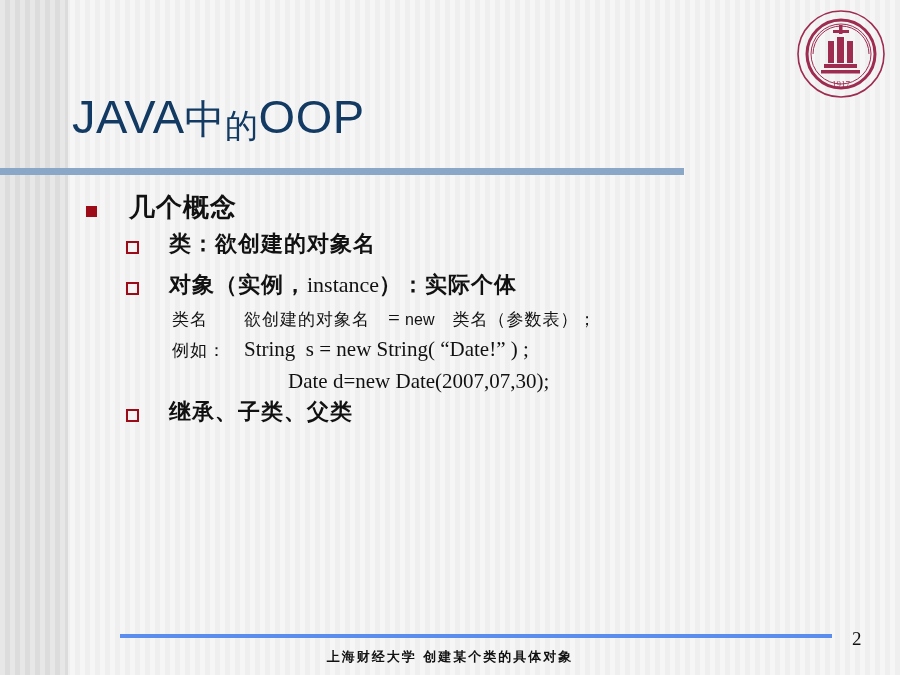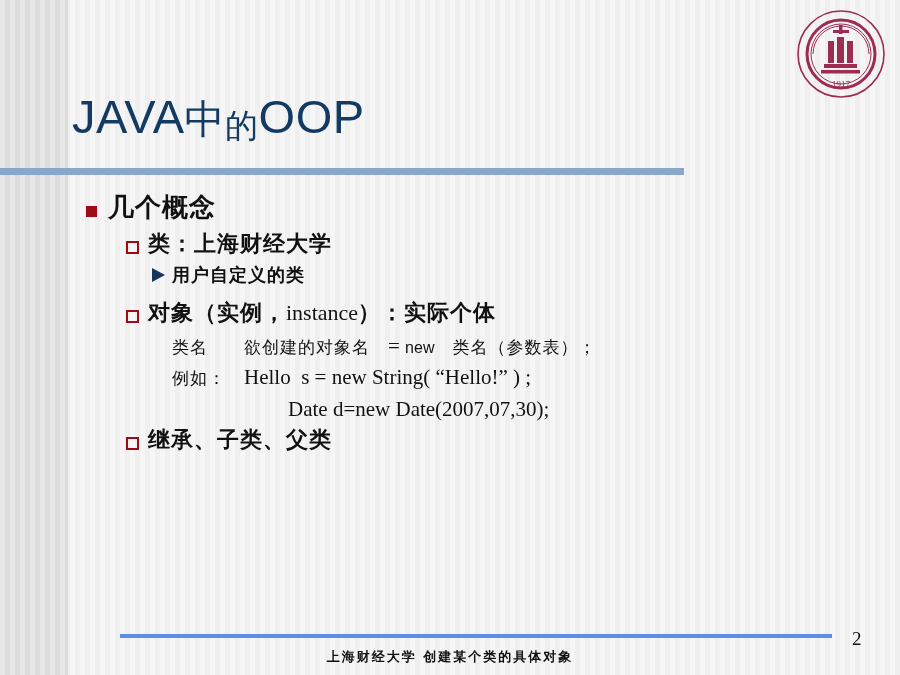--- a/index.html
+++ b/index.html
@@ -83,21 +83,21 @@
   }
 
   
   #body {
     position: absolute;
     left: 0;
     top: 190px;
     width: 900px;
   }
 
-  .row { display: flex; align-items: flex-start; }
+  .row { display: flex; align-items: flex-start; gap: 21px; }
 
   
   .lvl1 {
     margin-left: 86px;
     margin-bottom: 4px;
   }
   .lvl1 .bullet {
     width: 22px;
     flex: 0 0 22px;
     padding-top: 13px;
@@ -262,39 +262,33 @@
 
   <div id="body">
 
     <div class="row lvl1">
       <span class="bullet"><i class="sq-filled"></i></span>
       <span class="txt">几个概念</span>
     </div>
 
     <div class="row lvl2">
       <span class="bullet"><i class="sq-hollow"></i></span>
-      <span class="txt">类：上海财经大学</span>
+      <span class="txt">类：欲创建的对象名</span>
     </div>
 
-    <div class="row lvl3">
-      <span class="bullet">
-          <i class="arrow"></i>
-        </span>
-      <span class="txt">用户自定义的类</span>
-    </div>
 
     <div class="row lvl2" style="margin-top:10px">
       <span class="bullet"><i class="sq-hollow"></i></span>
       <span class="txt"><span>对象（实例，</span><span class="latin">instance</span><span>）：实际个体</span></span>
     </div>
 
 
     <div class="code-line"><span class="cjk-b">类名　　欲创建的对象名　</span><span>= </span><span class="newkw">new</span><span class="cjk-b">　类名（参数表）；</span></div>
 
-    <div class="code-line"><span class="cjk-b">例如：</span><span style="display:inline-block;width:18px"></span><span>Hello  s = new String( “Hello!” ) ;</span></div>
+    <div class="code-line"><span class="cjk-b">例如：</span><span style="display:inline-block;width:18px"></span><span>String  s = new String( “Date!” ) ;</span></div>
 
     <div class="code-line code-indent2" style="margin-left:288px"><span>Date d=new Date(2007,07,30);</span></div>
 
     <div class="row lvl2" style="">
       <span class="bullet"><i class="sq-hollow"></i></span>
       <span class="txt">继承、子类、父类</span>
     </div>
 
   </div>
 

